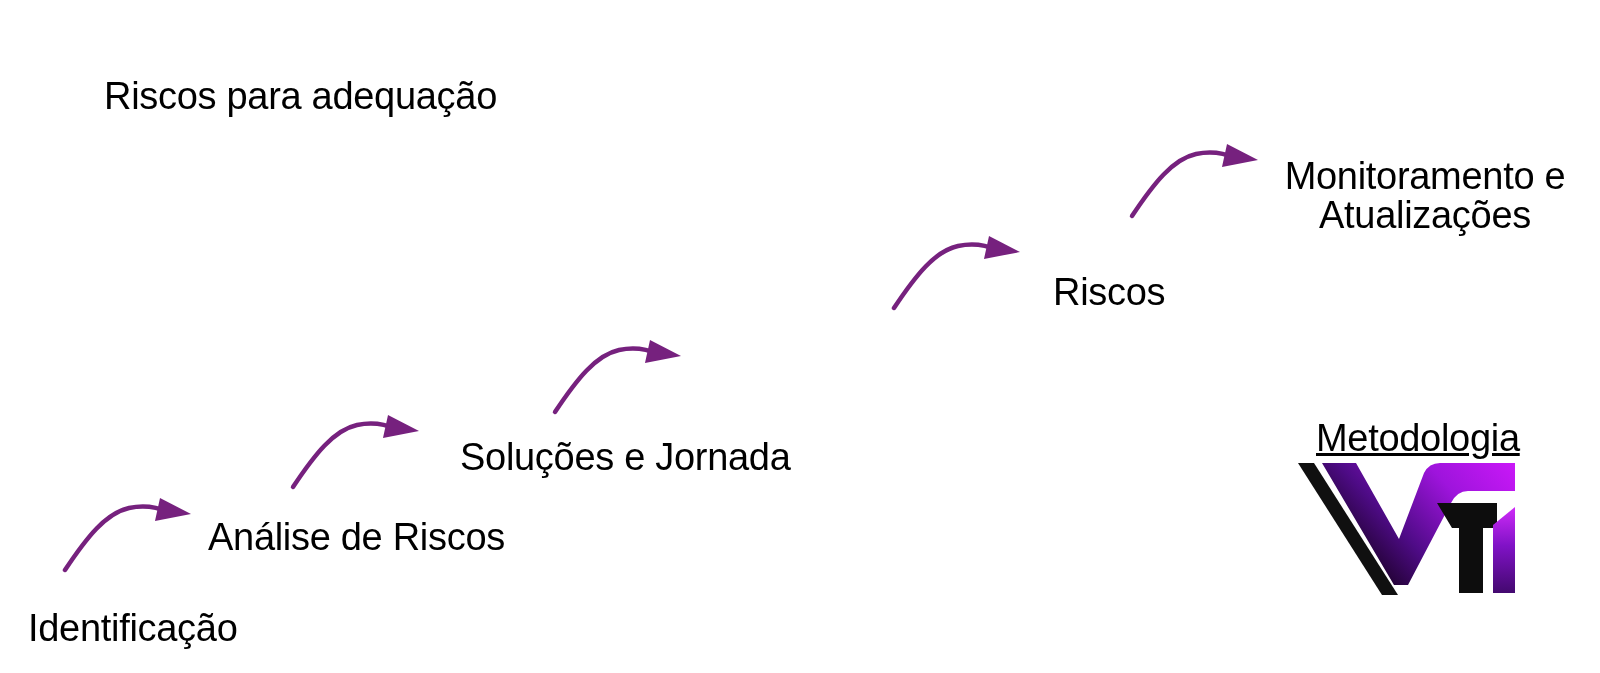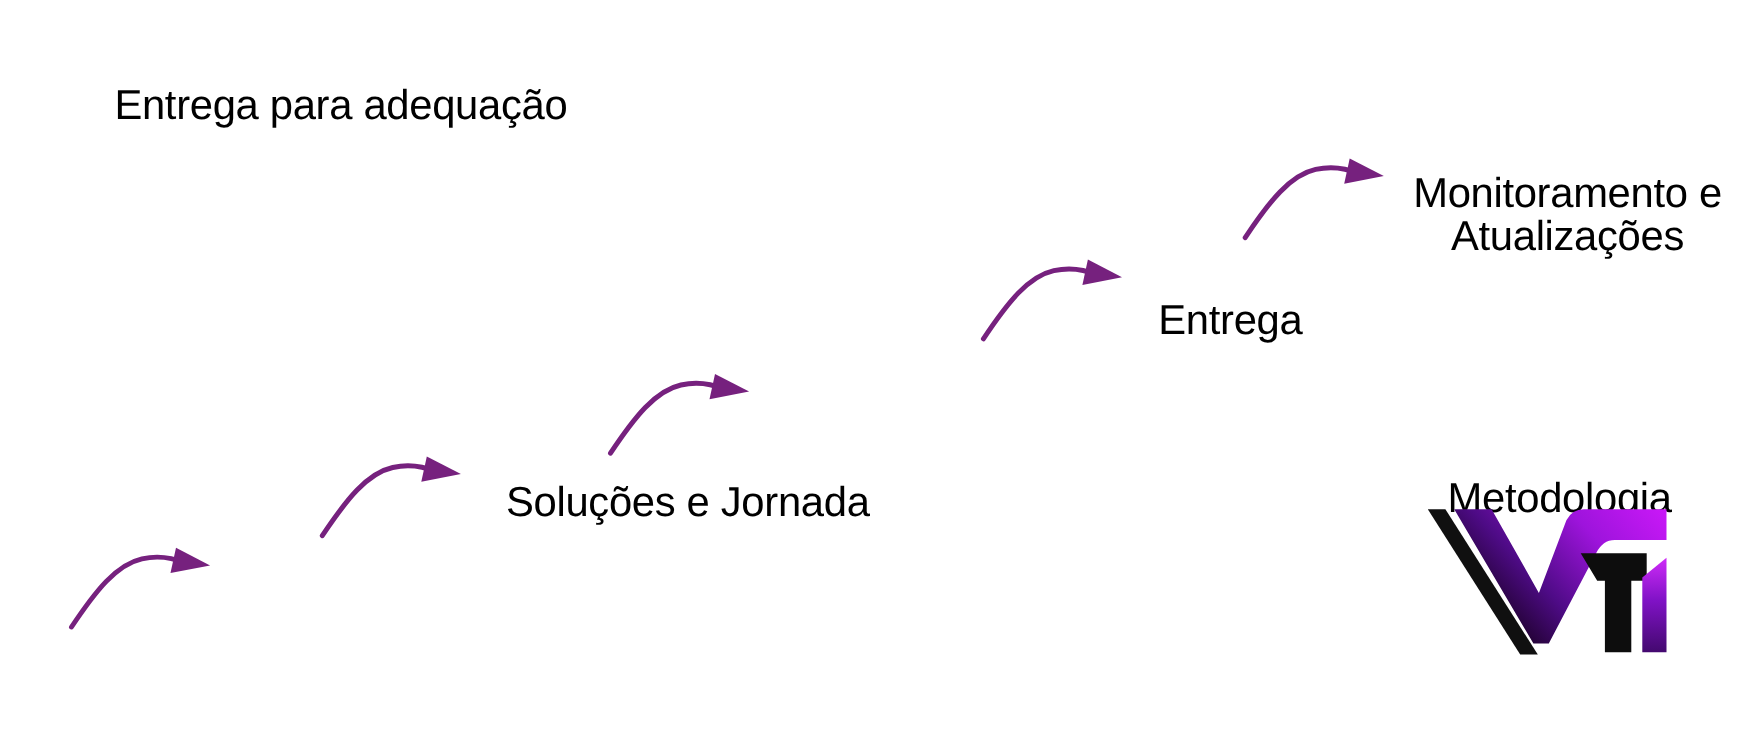--- a/index.html
+++ b/index.html
@@ -30,35 +30,37 @@
     left:1225px;top:157px;width:400px;
     text-align:center;white-space:pre-line;line-height:39px;
   }
   .arrow{position:absolute;width:132px;height:78px;color:#76217E;}
   .arrow-1{left:61px;top:496px;}
   .arrow-2{left:289px;top:413px;}
   .arrow-3{left:551px;top:338px;}
   .arrow-4{left:890px;top:234px;}
   .arrow-5{left:1128px;top:142px;}
   .brand-caption{
-    position:absolute;left:1316px;top:434px;width:200px;
+    position:absolute;left:1316px;top:419px;width:200px;
     font-size:38px;letter-spacing:-0.3px;line-height:1;
-    text-align:center;white-space:nowrap;
+    text-align:center;white-space:nowrap;text-decoration:underline;
   }
   .brand-logo{position:absolute;left:1278px;top:457px;width:240px;height:140px;}
 </style>
 </head>
 <body>
 
 <div class="slide">
 
-  <div class="slide-title">Entrega para adequação</div>
+  <div class="slide-title">Riscos para adequação</div>
 
+  <div class="step-label step-1">Identificação</div>
+  <div class="step-label step-2">Análise de Riscos</div>
   <div class="step-label step-3">Soluções e Jornada</div>
-  <div class="step-label step-5">Entrega</div>
+  <div class="step-label step-5">Riscos</div>
   <div class="step-label step-6">Monitoramento e
 Atualizações</div>
 
   <svg class="arrow arrow-1" viewBox="0 0 132 78" xmlns="http://www.w3.org/2000/svg">
     <path d="M 4,74 C 26,41 45,17 68,12 C 84,8.5 96,11 107,16" fill="none" stroke="currentColor" stroke-width="4.5" stroke-linecap="round"></path>
     <path d="M 99,2 L 130,18 L 94,25 Z" fill="currentColor"></path>
   </svg>
   <svg class="arrow arrow-2" viewBox="0 0 132 78" xmlns="http://www.w3.org/2000/svg">
     <path d="M 4,74 C 26,41 45,17 68,12 C 84,8.5 96,11 107,16" fill="none" stroke="currentColor" stroke-width="4.5" stroke-linecap="round"></path>
     <path d="M 99,2 L 130,18 L 94,25 Z" fill="currentColor"></path>

